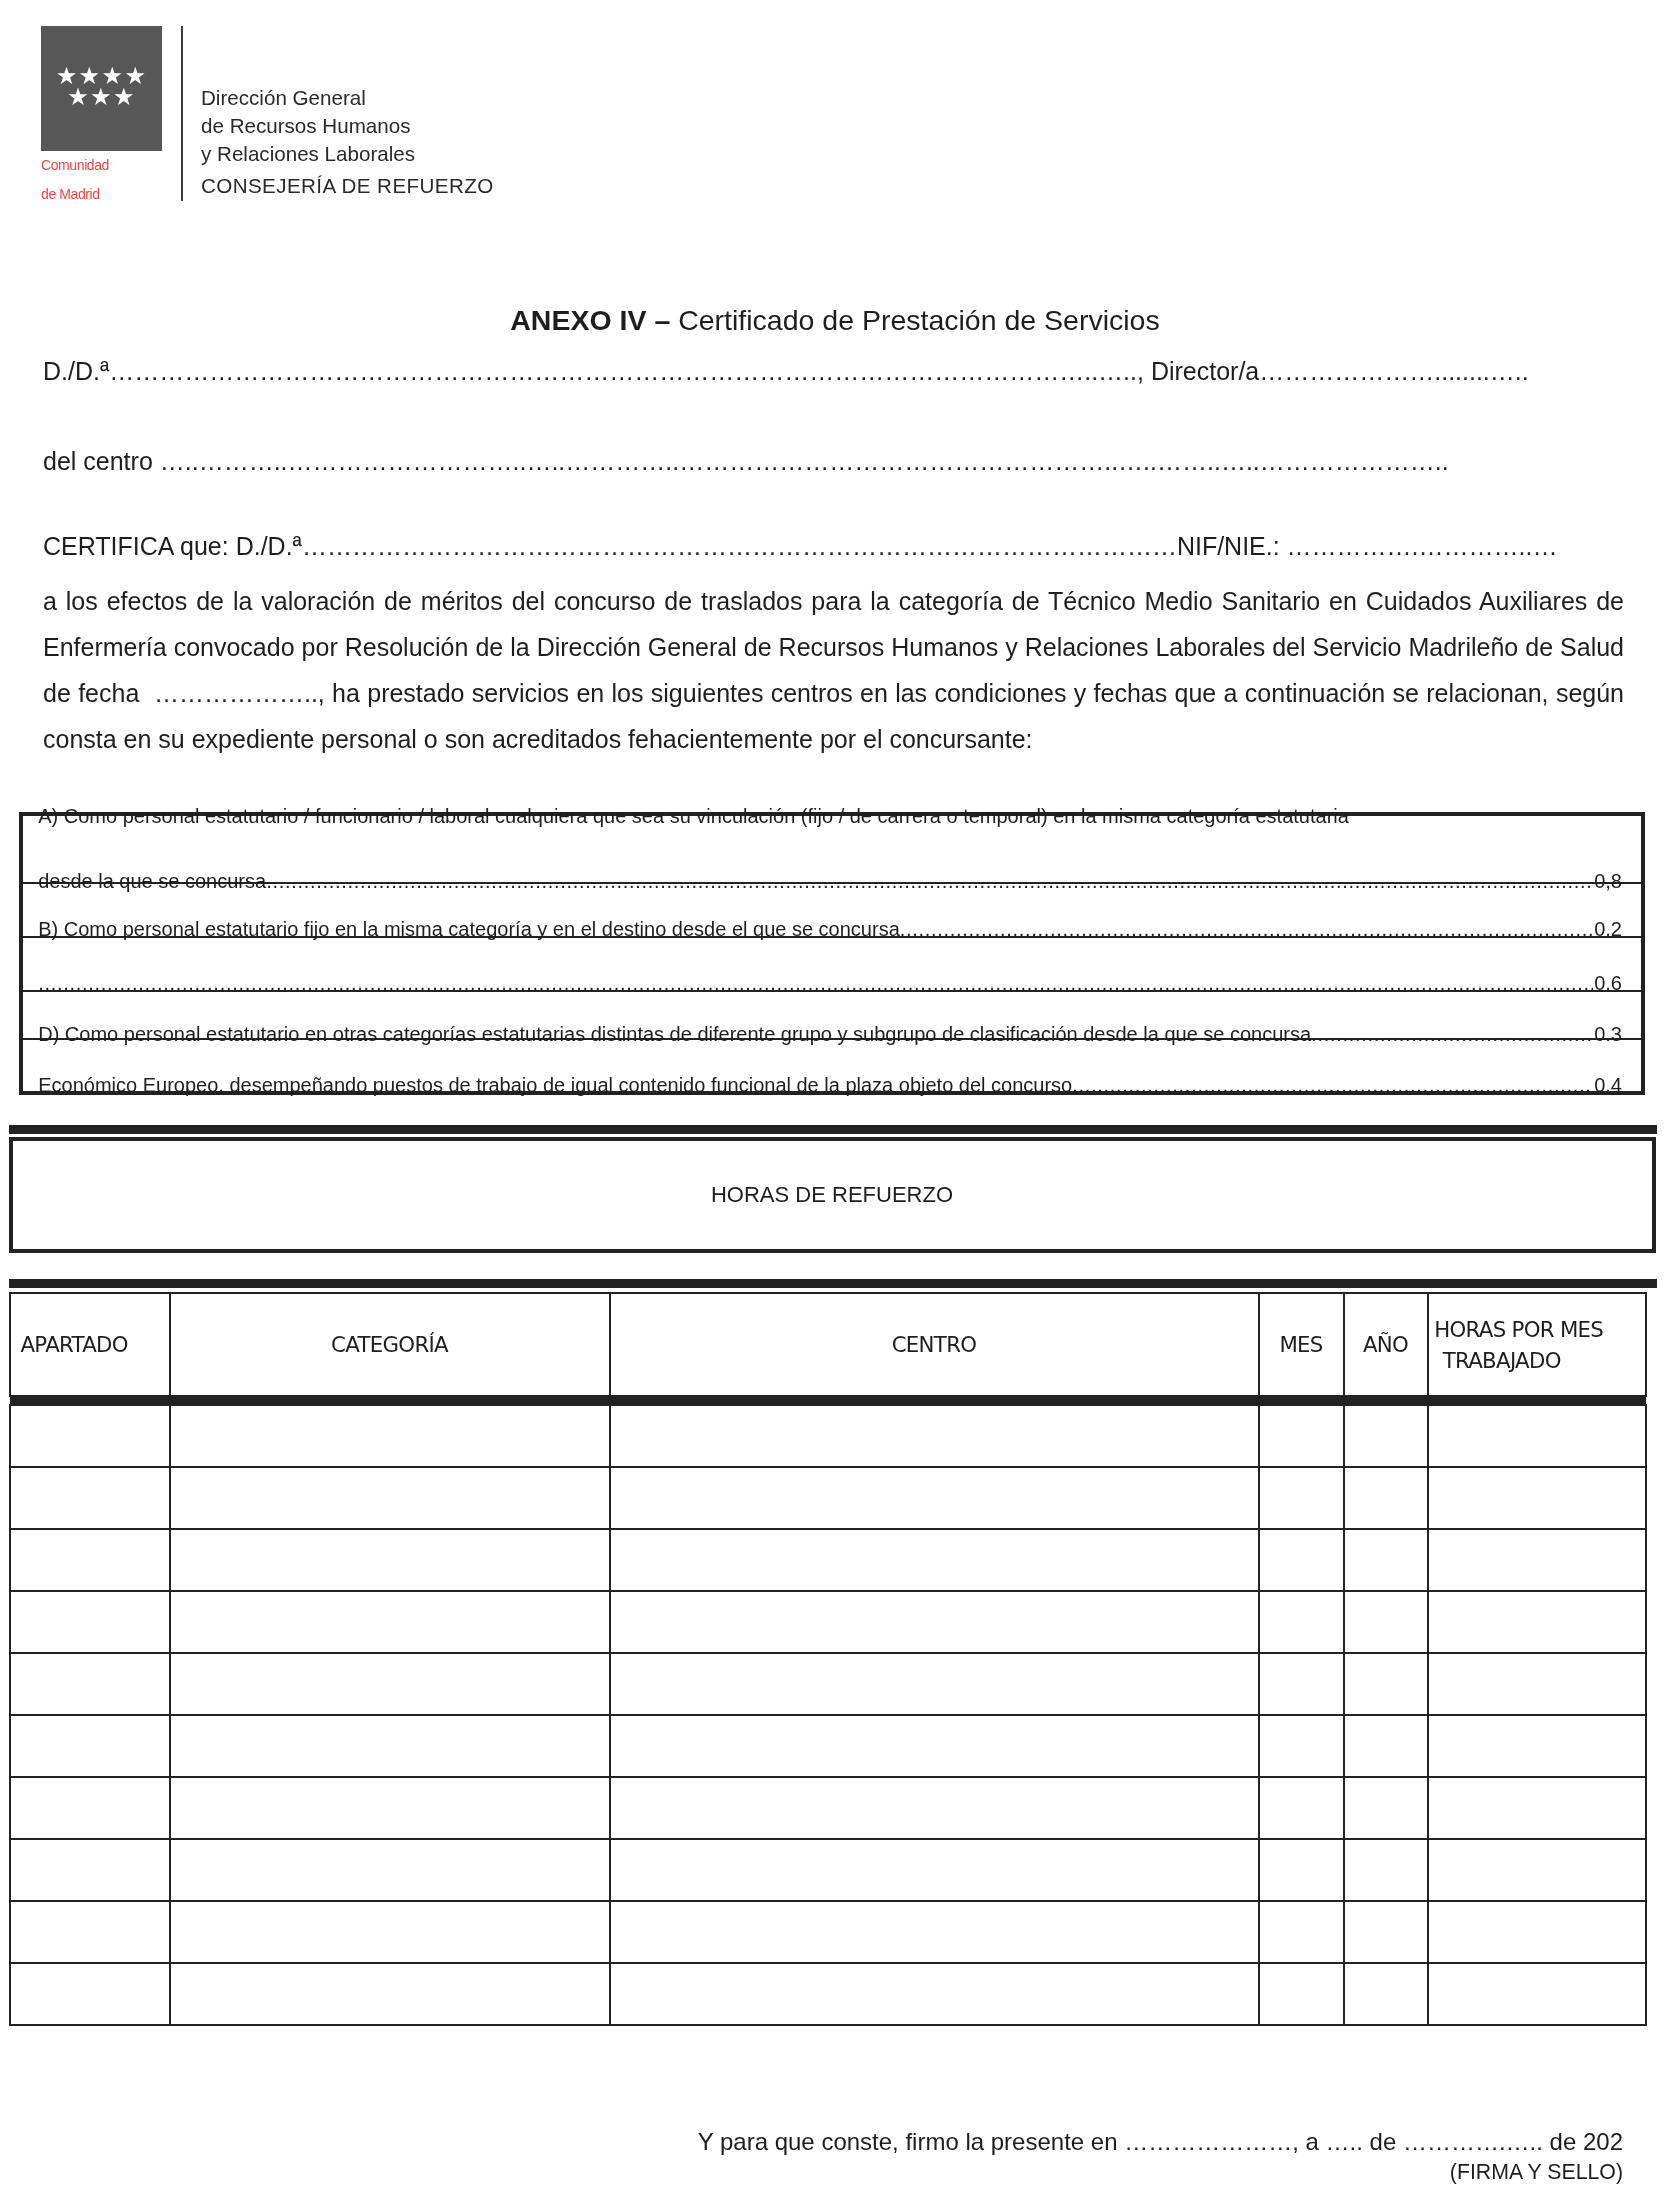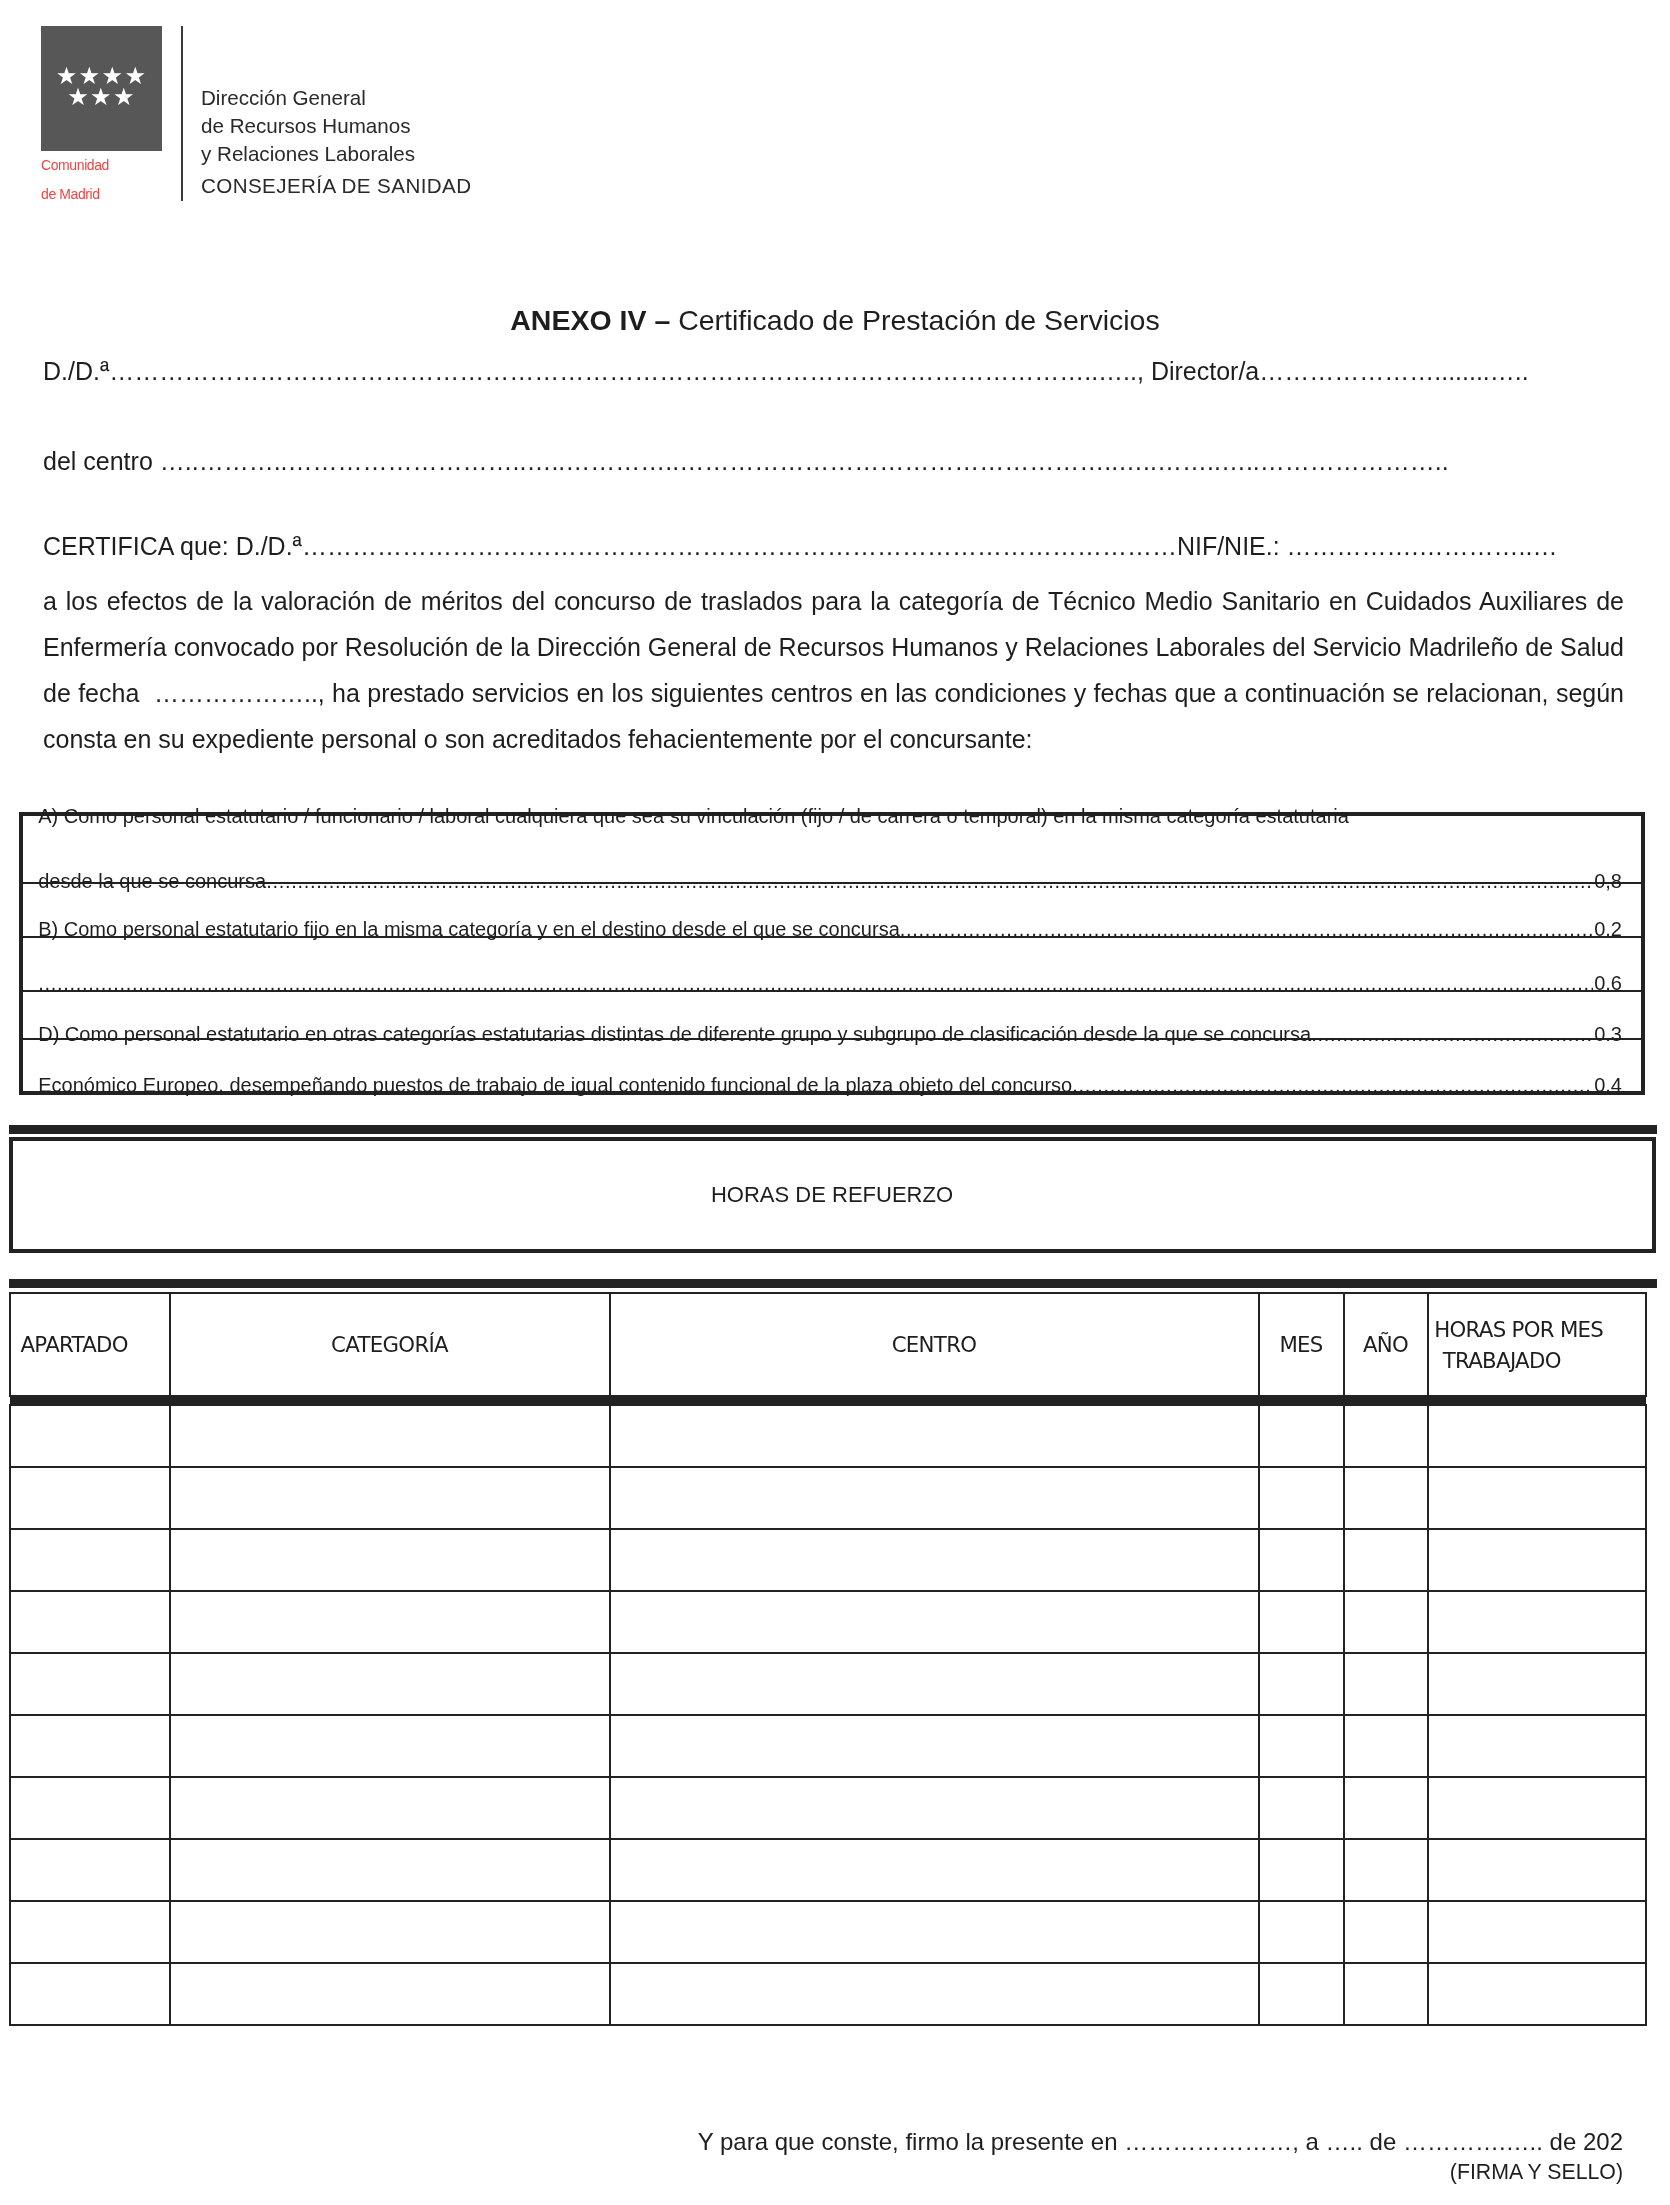--- a/index.html
+++ b/index.html
@@ -66,21 +66,21 @@
 </div>
 <div class="abs logo-name">
   <div>Comunidad</div>
   <div>de Madrid</div>
 </div>
 <div class="abs logo-divider"></div>
 <div class="abs org-text">
   <div>Dirección General</div>
   <div>de Recursos Humanos</div>
   <div>y Relaciones Laborales</div>
-  <div class="dept">CONSEJERÍA DE SANIDAD</div>
+  <div class="dept">CONSEJERÍA DE REFUERZO</div>
 </div>
 
 <div class="abs title">
   <b>ANEXO IV –</b><span> Certificado de Prestación de Servicios</span>
 </div>
 
 <div class="abs line" style="top:357px;">
   <span>D./D.ª</span><span>………………………………………………………………………………………………………..…..,</span><span> Director/a</span><span>…………………........…..</span>
 </div>
 <div class="abs line" style="top:447px;">

